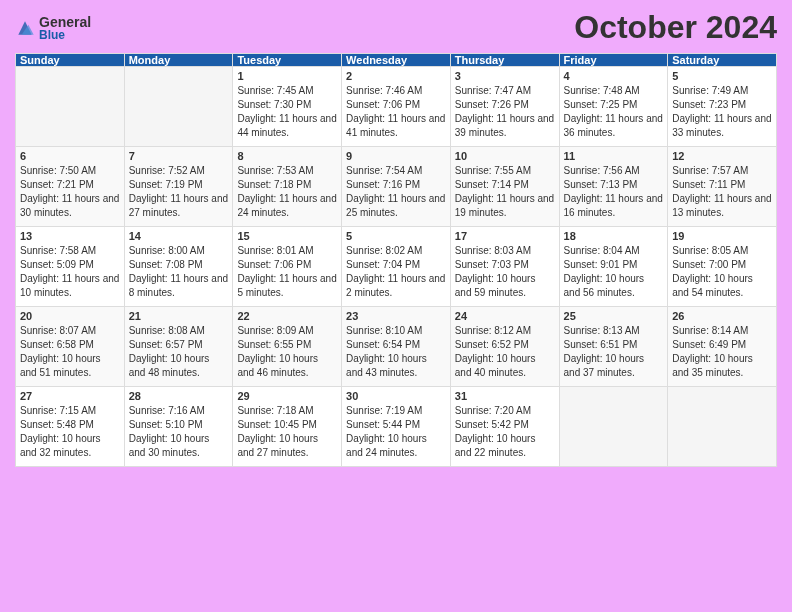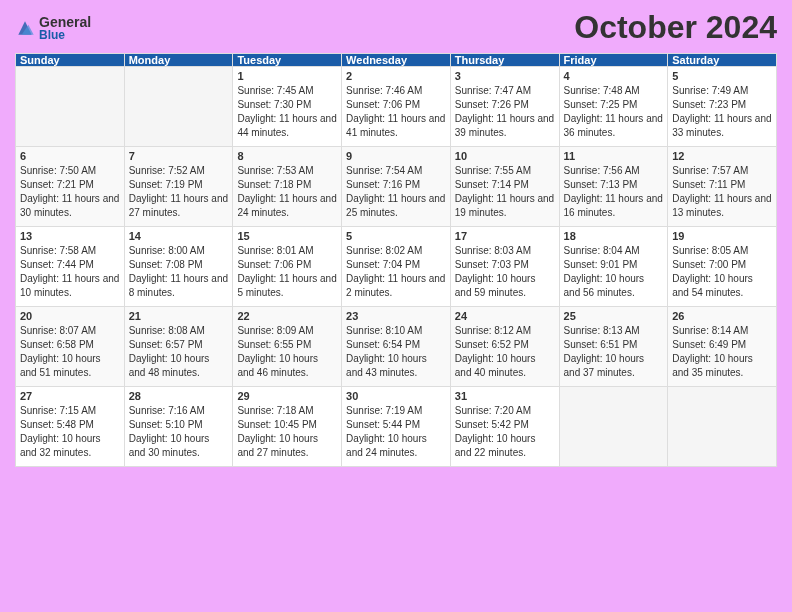--- a/index.html
+++ b/index.html
@@ -237,21 +237,21 @@
           <span>Sunset: 7:11 PM</span><br>
           <span>Daylight: 11 hours and 13 minutes.</span>
         </div>
           </td>
         </tr>
         <tr>
           <td>
             <span class="day-num">13</span>
         <div class="day-info">
           <span>Sunrise: 7:58 AM</span><br>
-          <span>Sunset: 7:44 PM</span><br>
+          <span>Sunset: 5:09 PM</span><br>
           <span>Daylight: 11 hours and 10 minutes.</span>
         </div>
           </td>
           <td>
             <span class="day-num">14</span>
         <div class="day-info">
           <span>Sunrise: 8:00 AM</span><br>
           <span>Sunset: 7:08 PM</span><br>
           <span>Daylight: 11 hours and 8 minutes.</span>
         </div>

